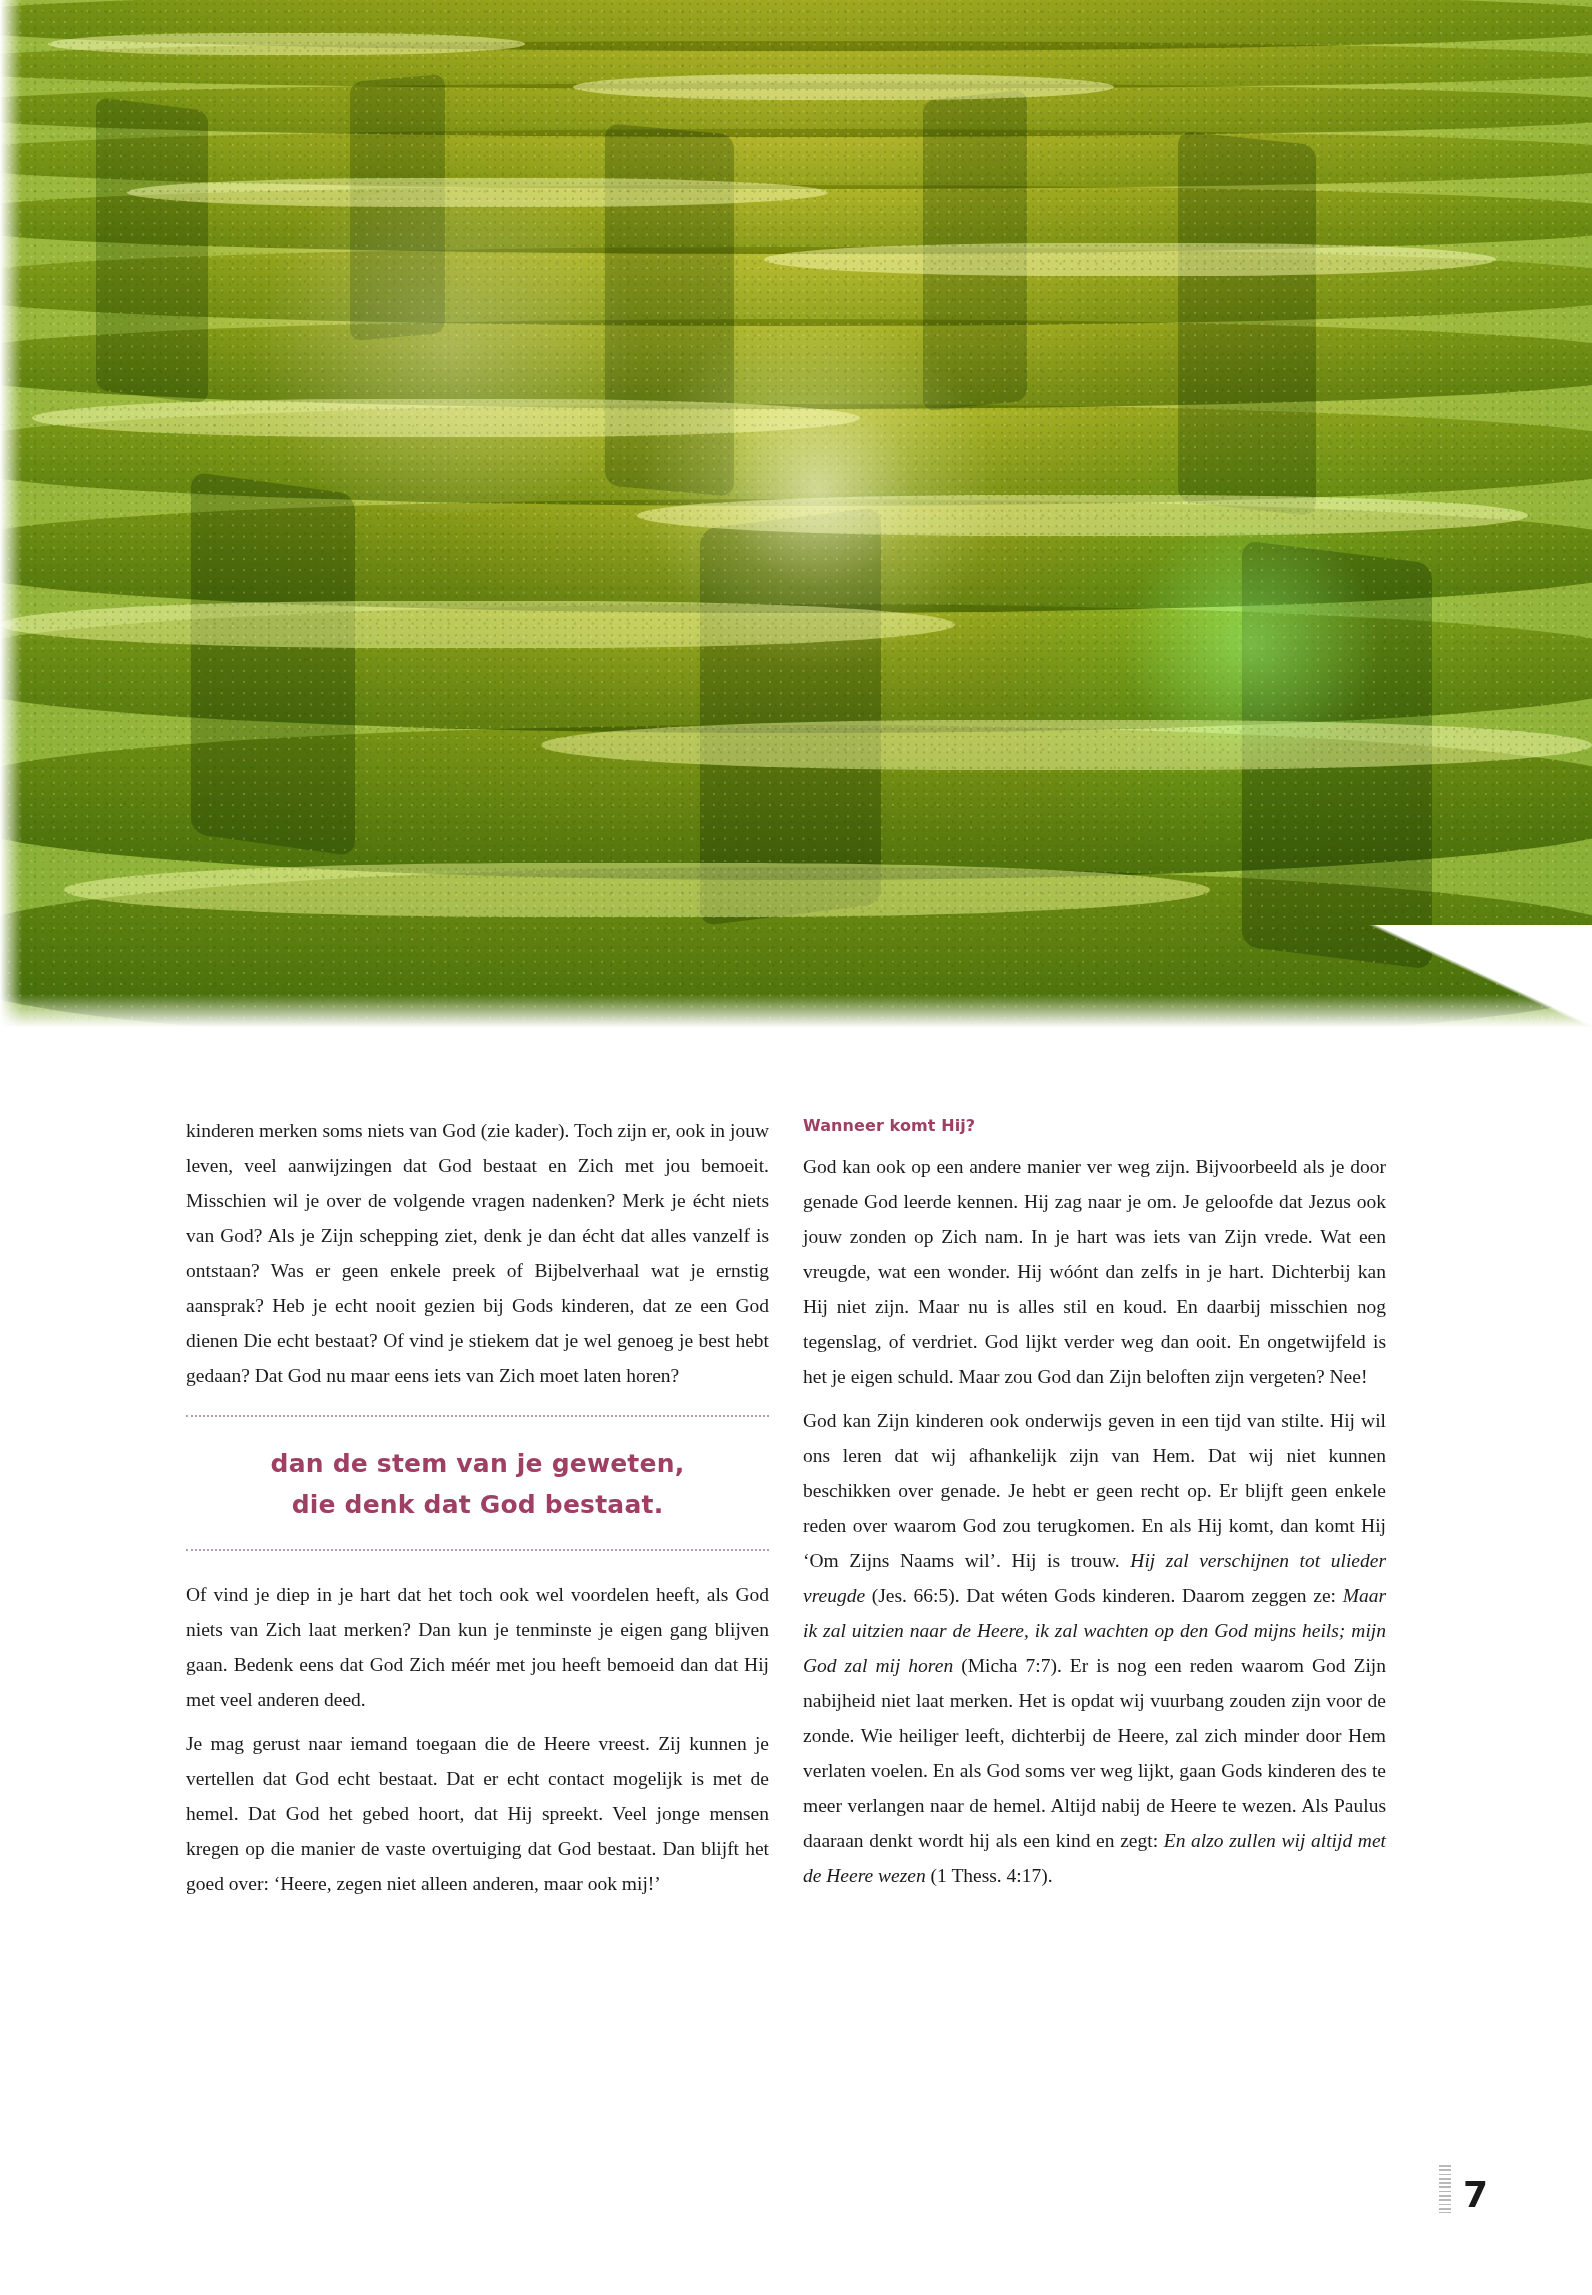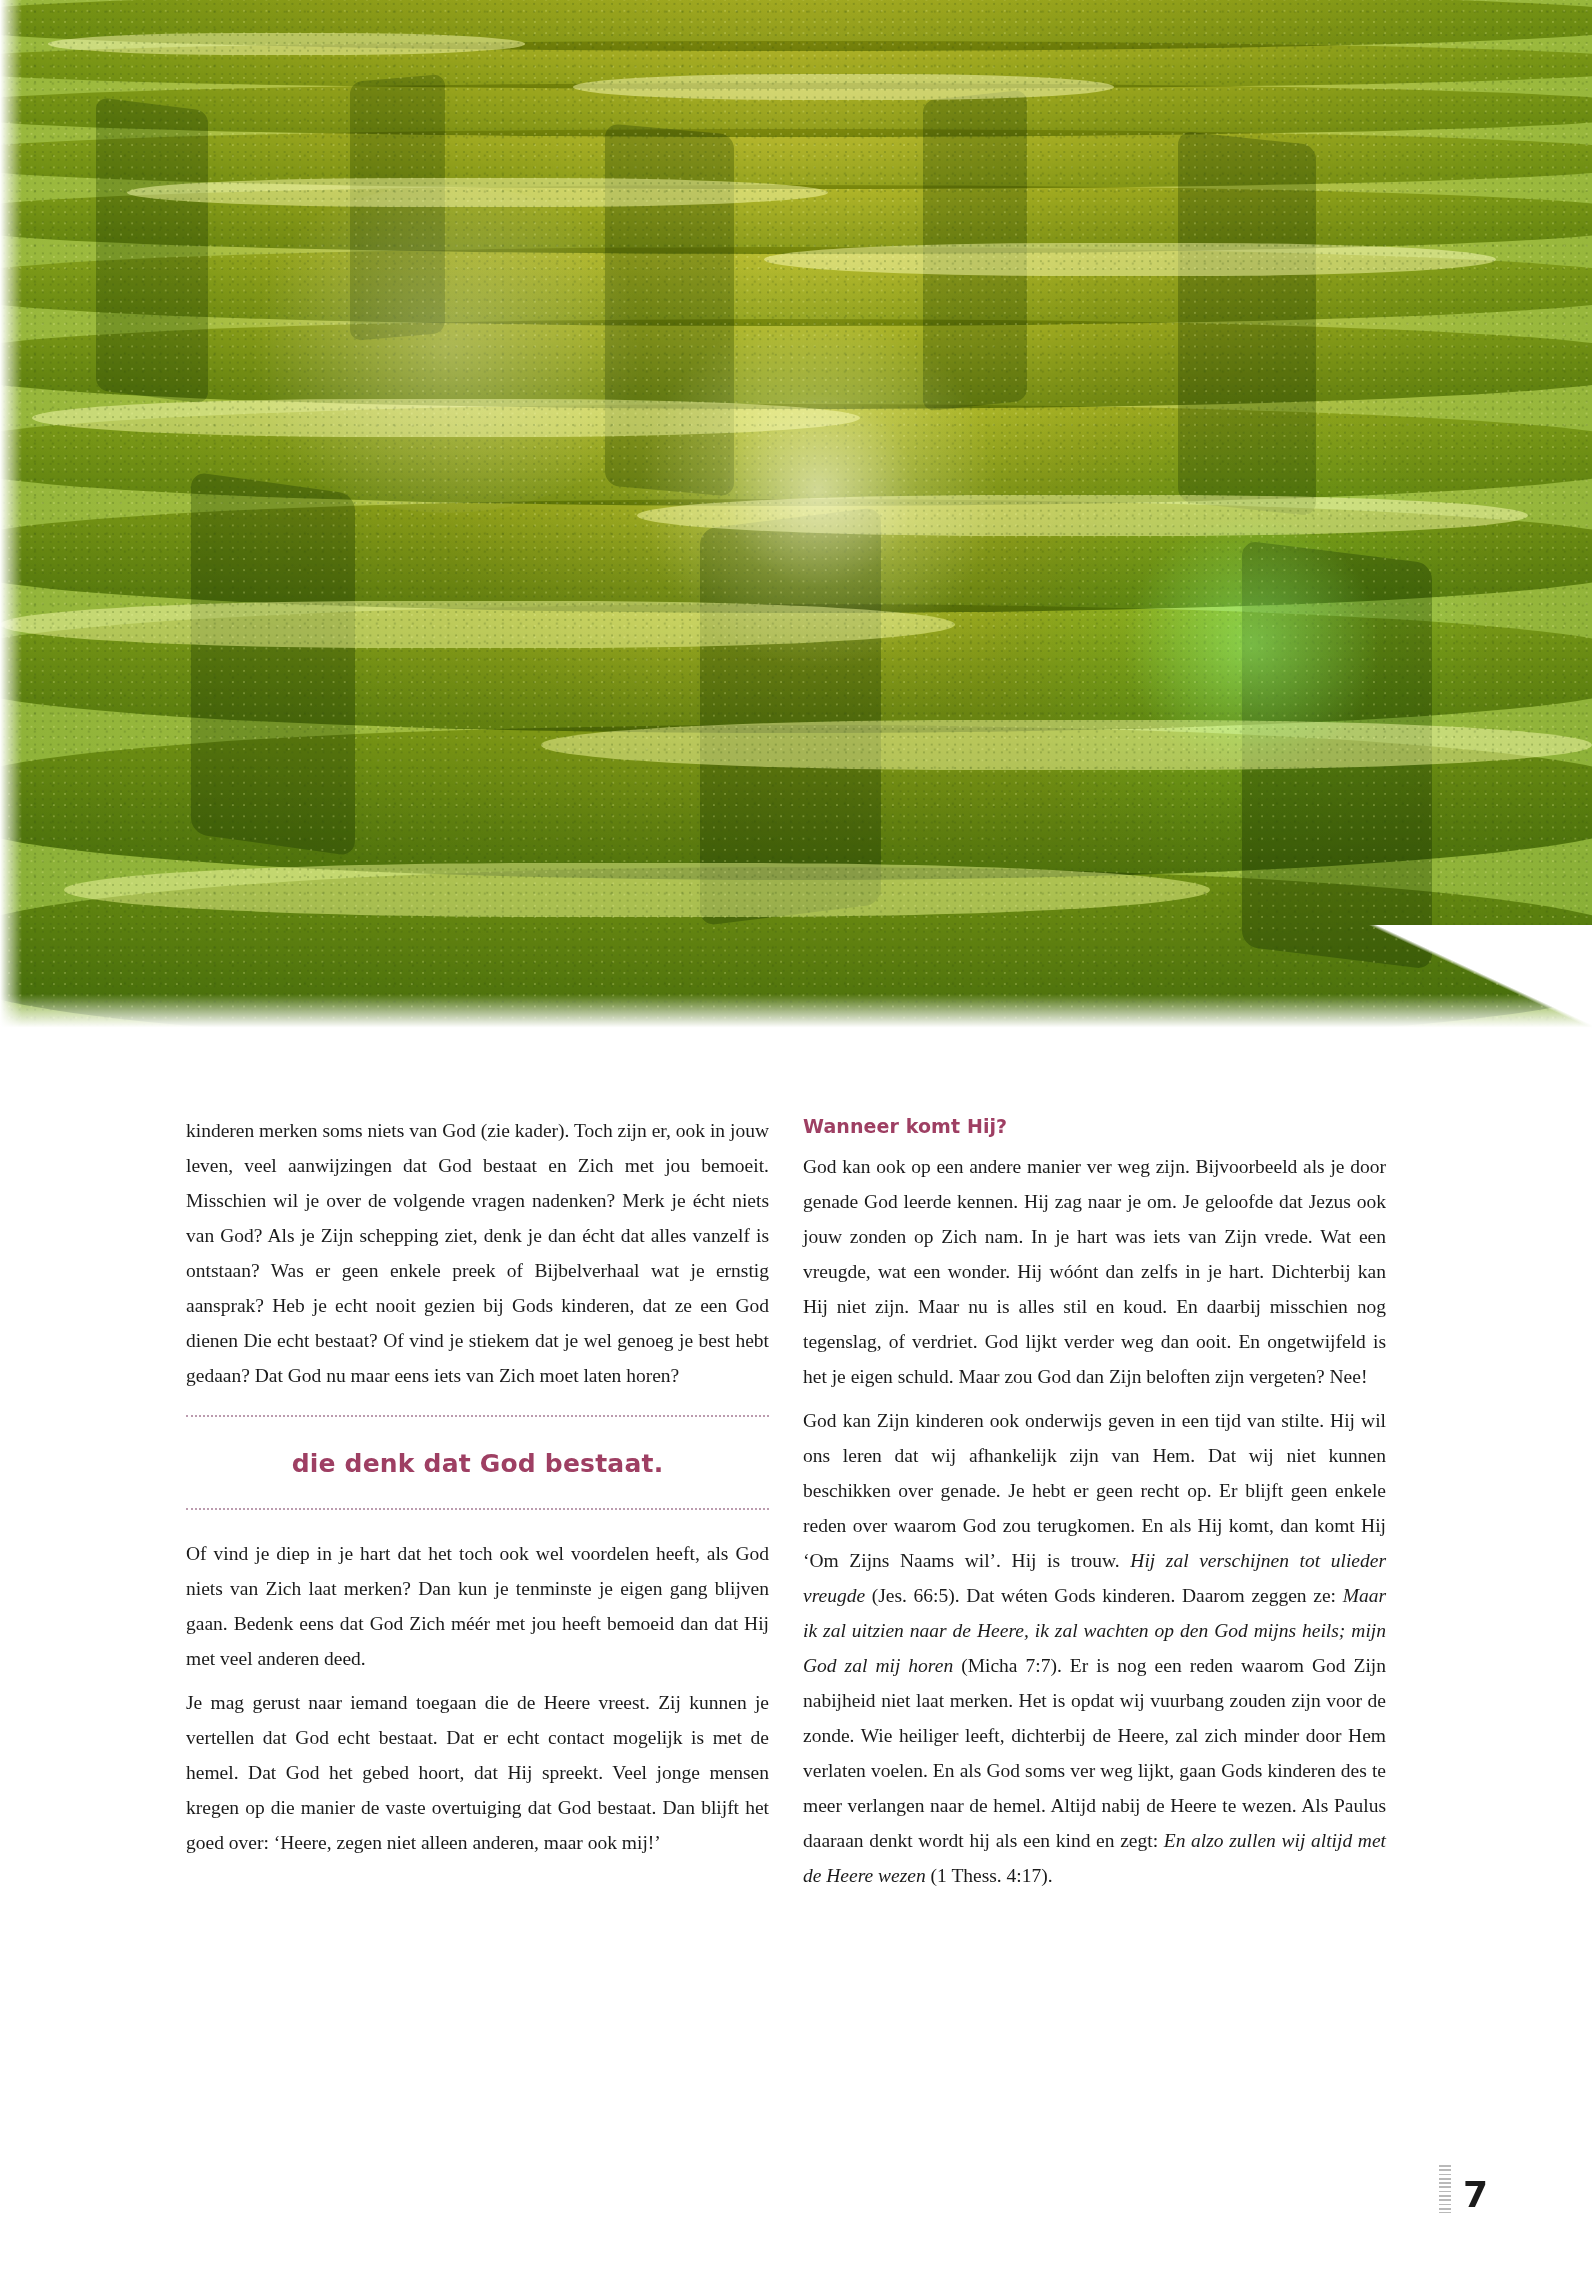--- a/index.html
+++ b/index.html
@@ -128,21 +128,21 @@
     text-align: center;
     padding: 26px 3.5px 24px 3.5px;
     letter-spacing: 0.2px;
   }
   .pullquote span { display: block; }
 
   .subhead {
     font-family: "DejaVu Sans", sans-serif;
     font-weight: bold;
     color: #9e3f63;
-    font-size: 19px;
+    font-size: 16px;
     line-height: 26px;
     margin: 0 0 10.4px 0;
     letter-spacing: 0.1px;
   }
 
   
   .folio {
     position: absolute;
     right: 104px;
     bottom: 82px;
@@ -213,20 +213,21 @@
 </div>
 
 <div class="page-body">
 
   <div class="col">
     <p>kinderen merken soms niets van God (zie kader). Toch zijn er, ook in jouw leven, veel aanwijzingen dat God bestaat en Zich met jou bemoeit. Misschien wil je over de volgende vragen nadenken? Merk je écht niets van God? Als je Zijn schepping ziet, denk je dan écht dat alles vanzelf is ontstaan? Was er geen enkele preek of Bijbelverhaal wat je ernstig aansprak? Heb je echt nooit gezien bij Gods kinderen, dat ze een God dienen Die echt bestaat? Of vind je stiekem dat je wel genoeg je best hebt gedaan? Dat God nu maar eens iets van Zich moet laten horen?</p>
 
     <div class="pull-wrap">
       <div class="dotrule"></div>
       <div class="pullquote">
+        <span>dan de stem van je geweten,</span>
         <span>die denk dat God bestaat.</span>
       </div>
       <div class="dotrule"></div>
     </div>
 
     <p>Of vind je diep in je hart dat het toch ook wel voordelen heeft, als God niets van Zich laat merken? Dan kun je tenminste je eigen gang blijven gaan. Bedenk eens dat God Zich méér met jou heeft bemoeid dan dat Hij met veel anderen deed.</p>
     <p>Je mag gerust naar iemand toegaan die de Heere vreest. Zij kunnen je vertellen dat God echt bestaat. Dat er echt contact mogelijk is met de hemel. Dat God het gebed hoort, dat Hij spreekt. Veel jonge mensen kregen op die manier de vaste overtuiging dat God bestaat. Dan blijft het goed over: ‘Heere, zegen niet alleen anderen, maar ook mij!’</p>
   </div>
 
   <div class="col">

